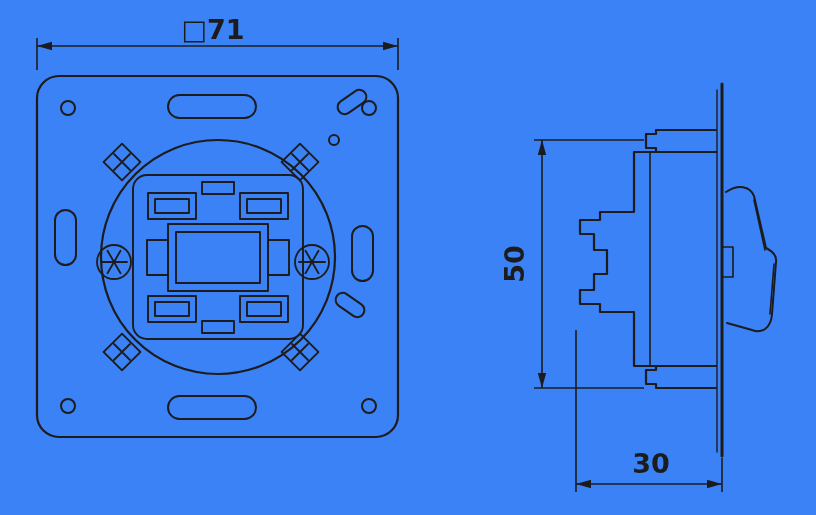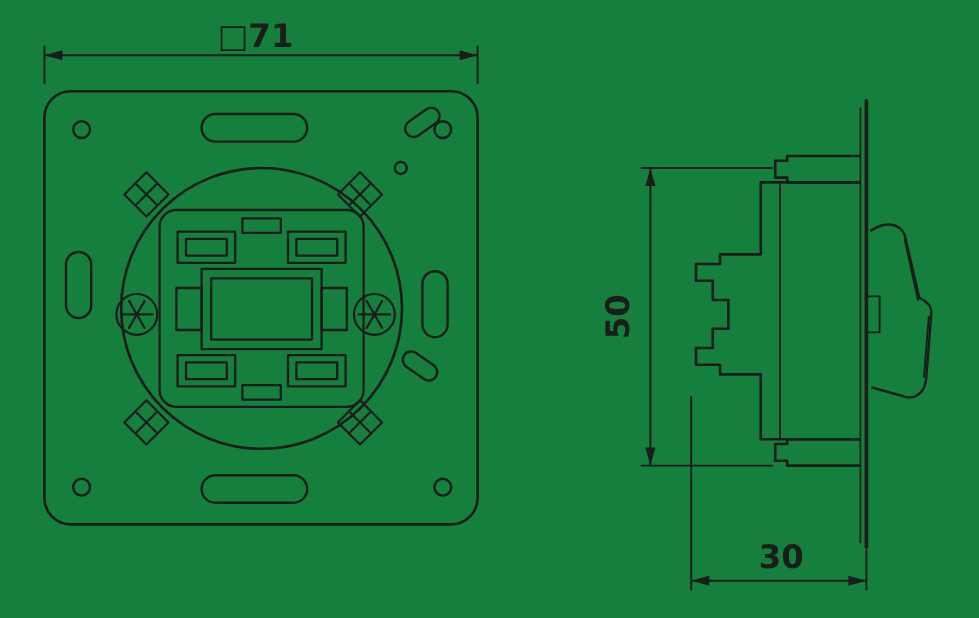--- a/index.html
+++ b/index.html
@@ -1,19 +1,19 @@
 <!DOCTYPE html>
 <html><head>
 <meta charset="utf-8">
 <style>
   html,body{margin:0;padding:0;background:#ffffff;}
   .canvas{
     position:relative;
     width:816px;height:515px;
-    background:#15803d;
+    background:#3b82f6;
     font-family:"DejaVu Sans","Liberation Sans",sans-serif;
     overflow:hidden;
   }
   svg{display:block;}
   .dim-text{
     font-family:"DejaVu Sans","Liberation Sans",sans-serif;
     font-weight:bold;
     font-size:27px;
     fill:#1c1c1c;
     stroke:none;

